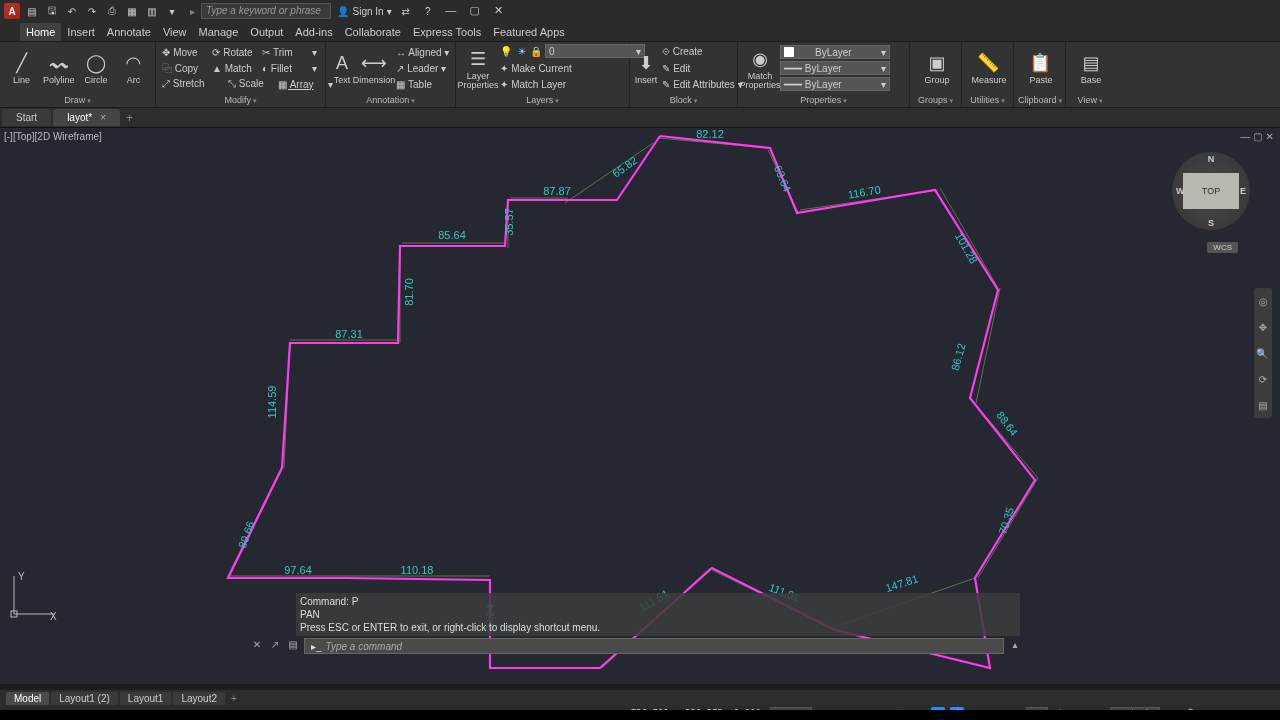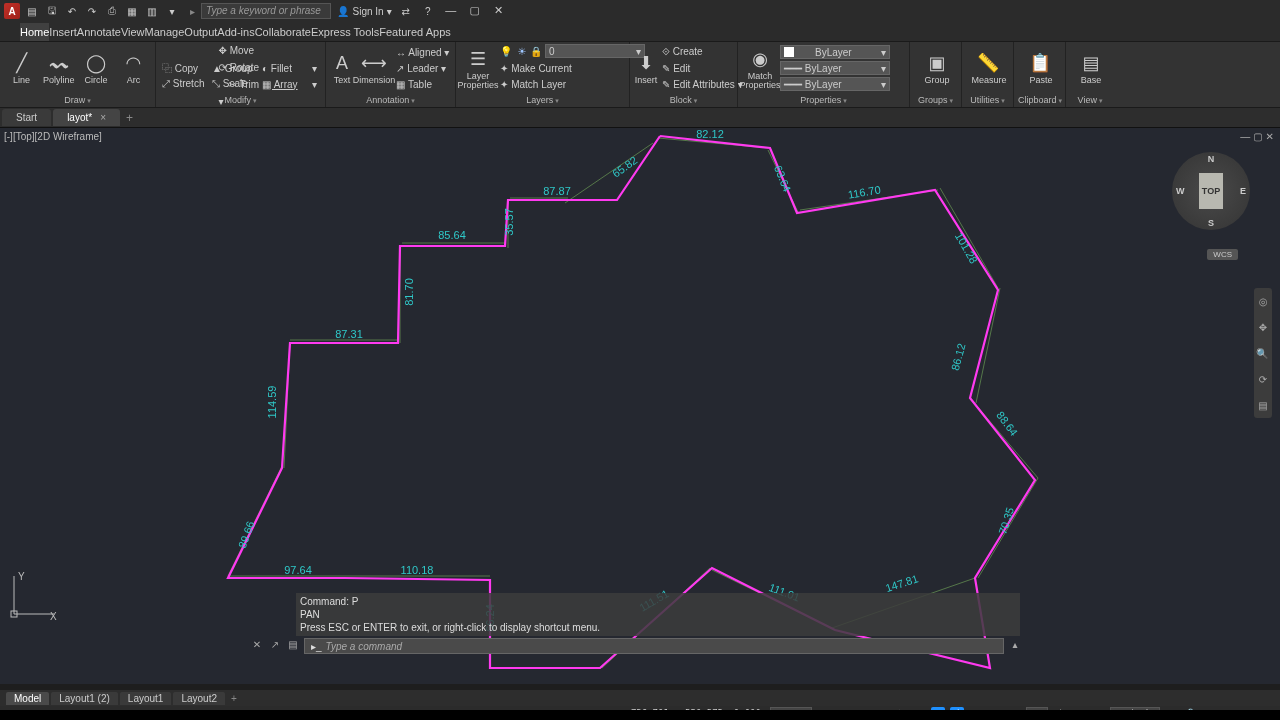--- a/index.html
+++ b/index.html
@@ -11,21 +11,21 @@
   .titlebar .tb-left .logo { width: 16px; height: 16px; background: linear-gradient(135deg,#c03028 0%,#a02018 100%); border-radius: 2px; display: flex; align-items: center; justify-content: center; color: #fff; font-size: 10px; font-weight: bold; }
   .titlebar .qat-btn { width: 16px; height: 16px; display: flex; align-items: center; justify-content: center; color: #ccc; font-size: 10px; }
   .titlebar .tb-center { flex: 1; text-align: center; font-size: 11px; color: #ddd; }
   .titlebar .tb-right { display: flex; align-items: center; gap: 6px; padding: 0 6px; }
   .titlebar .search-box { background: #3a3a3a; border: 1px solid #555; font-size: 10px; font-style: italic; color: #999; padding: 1px 4px; width: 130px; height: 16px; }
   .titlebar .signin { display: flex; align-items: center; gap: 3px; font-size: 10px; }
   .titlebar .winbtn { width: 18px; height: 14px; text-align: center; font-size: 11px; }
 
   
   .menutabs { height: 20px; background: #2b2b2b; display: flex; align-items: flex-end; font-size: 11px; padding: 0 20px; border-bottom: 1px solid #1a1a1a; }
-  .menutabs .mtab { padding: 3px 0; color: #ccc; cursor: pointer; }
+  .menutabs .mtab { padding: 3px 6px; color: #ccc; cursor: pointer; }
   .menutabs .mtab.active { background: #404040; color: #fff; }
 
   
   .ribbon { height: 66px; background: #333333; display: flex; align-items: stretch; font-size: 10px; color: #ccc; border-bottom: 1px solid #1a1a1a; }
   .rpanel { border-right: 1px solid #222; display: flex; flex-direction: column; justify-content: space-between; padding: 2px 4px 0 4px; }
   .rpanel .plabel { text-align: center; font-size: 9px; color: #bbb; padding: 1px 0 2px 0; white-space: nowrap; }
   .rpanel .plabel::after { content: " ▾"; font-size: 7px; color: #888; }
   .rpanel .prow { display: flex; align-items: center; gap: 2px; }
   .rbig { display: flex; flex-direction: column; align-items: center; justify-content: center; width: 36px; height: 48px; gap: 1px; }
   .rbig .icn { width: 24px; height: 24px; display: flex; align-items: center; justify-content: center; font-size: 18px; }
@@ -41,24 +41,24 @@
   .filetabs .ftab.active { background: #444; color: #fff; }
   .filetabs .addtab { margin-left: 6px; color: #888; font-size: 12px; }
 
   
   .canvas-wrap { position: relative; height: 556px; background: #252830; }
   .viewport-label { position: absolute; top: 3px; left: 4px; font-size: 10px; color: #bbb; }
   .viewport-ctrl { position: absolute; top: 3px; right: 6px; display: flex; gap: 3px; color: #aaa; font-size: 10px; }
 
   
   .navcube { position: absolute; top: 24px; right: 30px; width: 78px; height: 78px; border-radius: 50%; background: radial-gradient(circle,#4a4a4a 0%,#3a3a3a 70%); display: flex; align-items: center; justify-content: center; font-size: 9px; color: #ccc; }
-  .navcube .face { width: 24px; height: 36px; background: #b8b8b0; color: #333; display: flex; align-items: center; justify-content: center; font-size: 9px; font-weight: bold; }
+  .navcube .face { width: 56px; height: 36px; background: #b8b8b0; color: #333; display: flex; align-items: center; justify-content: center; font-size: 9px; font-weight: normal; }
   .navcube .dir { position: absolute; font-weight: bold; }
   .navcube .n { top: 2px; } .navcube .s { bottom: 2px; } .navcube .e { right: 4px; } .navcube .w { left: 4px; }
-  .wcsbadge { position: absolute; top: 121px; right: 42px; font-size: 8px; background: #555; padding: 1px 6px; border-radius: 2px; color: #ccc; }
+  .wcsbadge { position: absolute; top: 114px; right: 42px; font-size: 8px; background: #555; padding: 1px 6px; border-radius: 2px; color: #ccc; }
 
   .navbar { position: absolute; top: 160px; right: 8px; width: 18px; height: 130px; background: #3c3c3c; border-radius: 3px; display: flex; flex-direction: column; align-items: center; justify-content: space-around; color: #aaa; font-size: 10px; }
 
   svg.drawing { position: absolute; top: 0; left: 0; }
   .dim-txt { font-size: 11px; fill: #2fc8c8; font-family: Arial, sans-serif; }
   .shape { fill: none; stroke: #ff3af0; stroke-width: 2.2; }
   .dimext { stroke: #6a9955; stroke-width: 0.7; fill: none; }
 
   
   .ucs { position: absolute; bottom: 60px; left: 6px; color: #bbb; font-size: 10px; }
@@ -149,35 +149,35 @@
         <div class="rbig">
           <div class="icn">◠</div>
           <div class="lbl">Arc</div>
         </div>
       </div>
     <div class="plabel">Draw</div>
   </div>
 
   <div class="rpanel" style="width:170px">
     <div class="rrow" id="modify-rows">
-        <div class="ritem" style="gap: 6px; flex-direction: column;">
+        <div class="ritem" style="gap: 6px;">
           <span style="min-width: 44px;">✥ Move</span>
           <span style="min-width: 44px;">⟳ Rotate</span>
-          <span style="min-width: 44px; margin-left: 20px;">✂ Trim</span>
+          <span style="min-width: 44px;">✂ Trim</span>
           <span style="min-width: 44px;">▾</span>
         </div>
         <div class="ritem" style="gap: 6px;">
           <span style="min-width: 44px;">⿻ Copy</span>
-          <span style="min-width: 44px;">▲ Group</span>
+          <span style="min-width: 44px;">▲ Match</span>
           <span style="min-width: 44px;">◐ Fillet</span>
           <span style="min-width: 44px;">▾</span>
         </div>
         <div class="ritem" style="gap: 6px;">
           <span style="min-width: 44px;">⤢ Stretch</span>
-          <span style="min-width: 44px;">⤡ Scale</span>
+          <span style="min-width: 44px; margin-left: 16px;">⤡ Scale</span>
           <span style="min-width: 44px; text-decoration: underline;">▦ Array</span>
           <span style="min-width: 44px;">▾</span>
         </div>
       </div>
     <div class="plabel">Modify</div>
   </div>
 
   <div class="rpanel" style="width:130px">
     <div class="prow">
       <div class="rbig">

